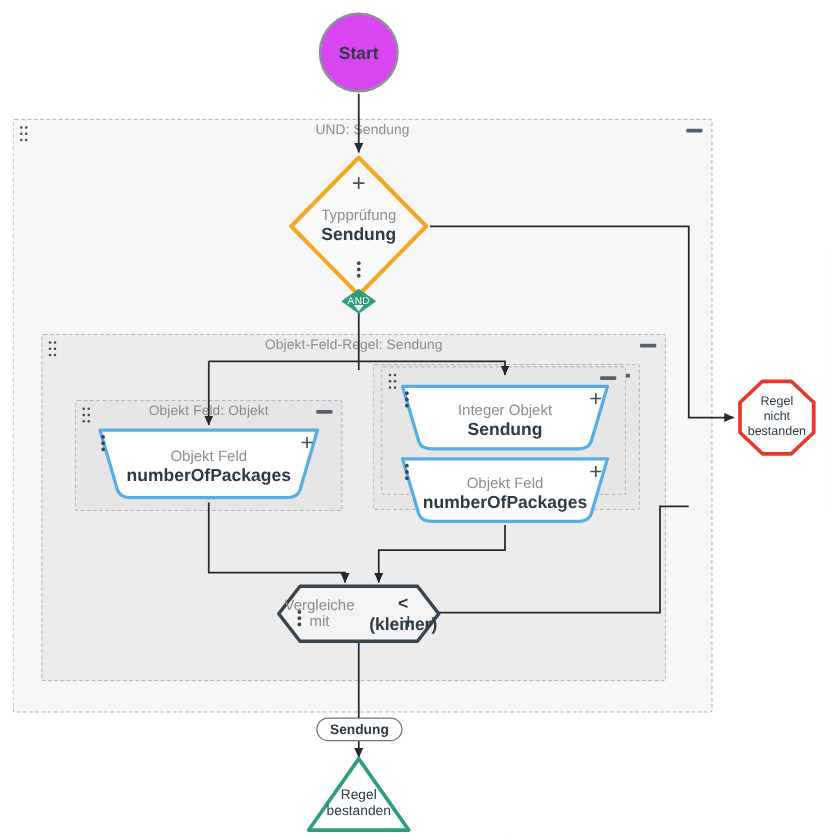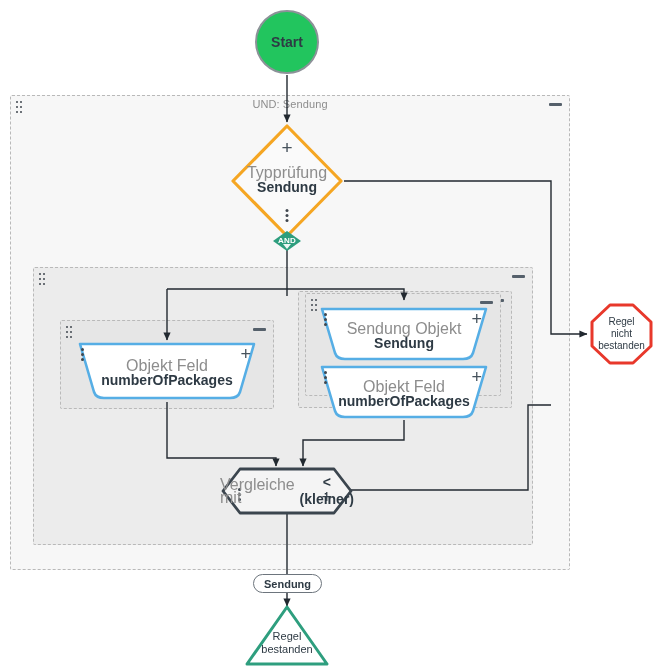--- a/index.html
+++ b/index.html
@@ -63,39 +63,40 @@
     position: absolute;
     right: 7px; top: 7px;
     width: 13px; height: 3px;
     background: #55606b;
     border-radius: 1px;
     cursor: pointer;
   }
 
   
   .node-label-sm {
-    font-size: 16px;
+    font-size: 12px;
     color: #8d8d8d;
     line-height: 13px;
+    text-align: center;
   }
   .node-label-lg {
     font-size: 14px;
     font-weight: bold;
     color: #2e3a44;
     line-height: 17px;
     text-align: center;
   }
 
   
   .start-node {
     position: absolute;
     width: 64px; height: 64px;
     border-radius: 50%;
     border: 2px solid #8c9298;
-    background: #22c55e;
+    background: #d946ef;
     display: flex; align-items: center; justify-content: center;
     font-size: 14px; font-weight: bold; color: #2e3a44;
     z-index: 9;
   }
 
   
   .diamond-wrap {
     position: absolute;
     z-index: 9;
   }
@@ -125,21 +126,21 @@
 
   
   .and-badge {
     position: absolute;
     width: 30px; height: 22px;
     z-index: 11;
     display: flex; align-items: center; justify-content: center;
   }
   .and-badge span {
     position: relative;
-    font-size: 8px; font-weight: bold; color: #ffffff;
+    font-size: 8px; font-weight: normal; color: #ffffff;
     letter-spacing: .3px;
     z-index: 2;
     top: -1px;
     text-align: right;
   }
 
   
   .trap {
     position: absolute;
     z-index: 9;
@@ -262,32 +263,34 @@
 
   <div class="group lvl1" style="left:33px; top:267px; width:500px; height:278px;">
     <div class="grip">
       <i></i>
         <i></i>
         <i></i>
         <i></i>
         <i></i>
         <i></i>
     </div>
+    <div class="group-title">Objekt-Feld-Regel: Sendung</div>
     <div class="collapse"></div>
   </div>
 
   <div class="group lvl2" style="left:60px; top:320px; width:214px; height:89px;">
     <div class="grip">
       <i></i>
         <i></i>
         <i></i>
         <i></i>
         <i></i>
         <i></i>
     </div>
+    <div class="group-title">Objekt Feld: Objekt</div>
     <div class="collapse"></div>
   </div>
 
   <div class="group lvl2" style="left:298px; top:291px; width:214px; height:117px;">
     <div class="collapse"></div>
   </div>
   <div class="group lvl2" style="left:305px; top:293px; width:196px; height:103px; background:#e6e6e6;">
     <div class="grip">
       <i></i>
         <i></i>
@@ -347,21 +350,21 @@
     <svg class="tshape" viewBox="0 0 178 58">
       <path d="M7,4 L171,4 L158,48 Q156,54 148,54 L30,54 Q22,54 20,48 Z" fill="#ffffff" stroke="#56AEE5" stroke-width="2.6" stroke-linejoin="round"></path>
     </svg>
     <div class="tgrip">
         <i></i>
         <i></i>
         <i></i>
       </div>
     <div class="tplus">+</div>
     <div class="tcontent">
-      <div class="node-label-sm">Sendung Objekt</div>
+      <div class="node-label-sm">Integer Objekt</div>
       <div class="node-label-lg">Sendung</div>
     </div>
   </div>
 
   <div class="trap" style="left:315px; top:363px; width:178px; height:58px;">
     <svg class="tshape" viewBox="0 0 178 58">
       <path d="M7,4 L171,4 L158,48 Q156,54 148,54 L30,54 Q22,54 20,48 Z" fill="#ffffff" stroke="#56AEE5" stroke-width="2.6" stroke-linejoin="round"></path>
     </svg>
     <div class="tgrip">
         <i></i>

